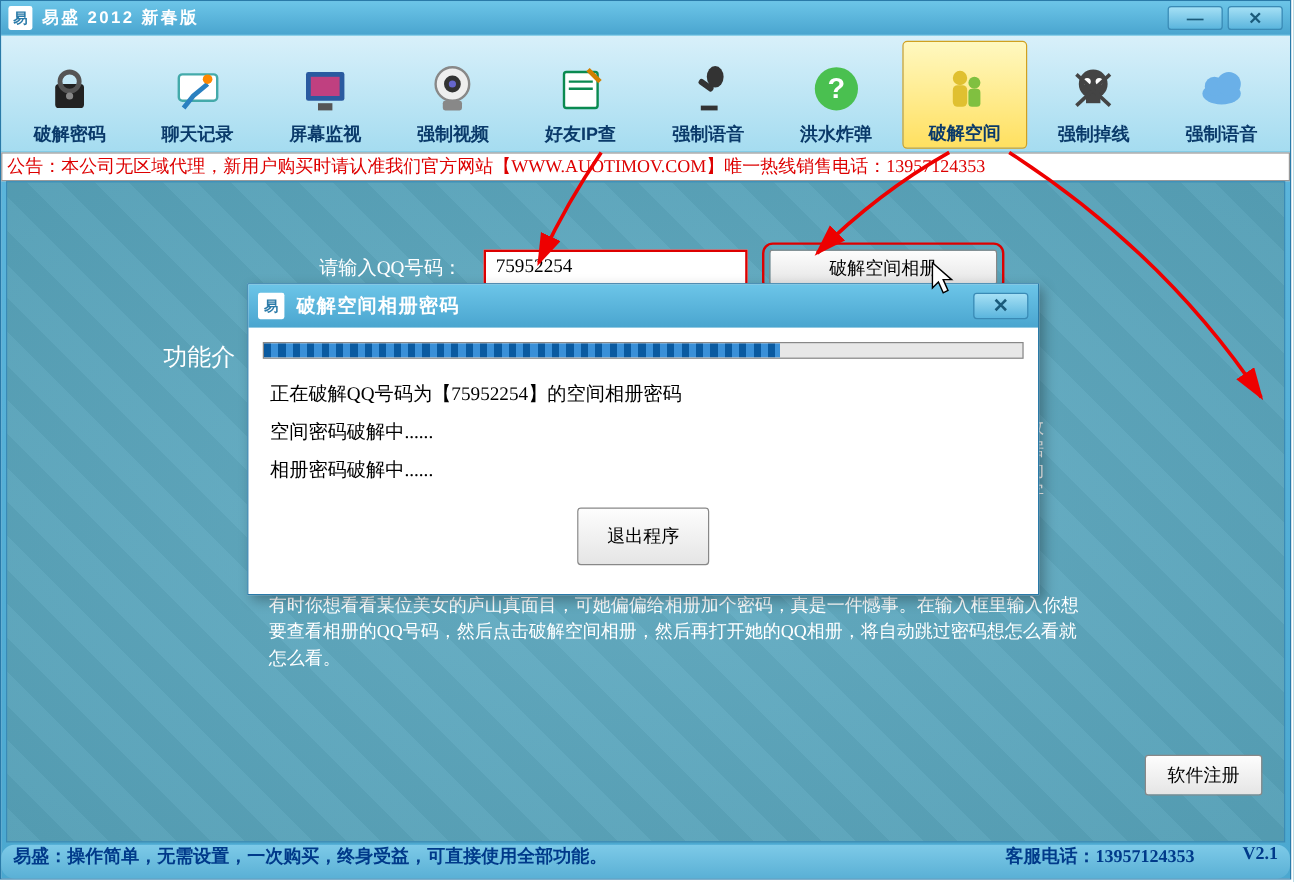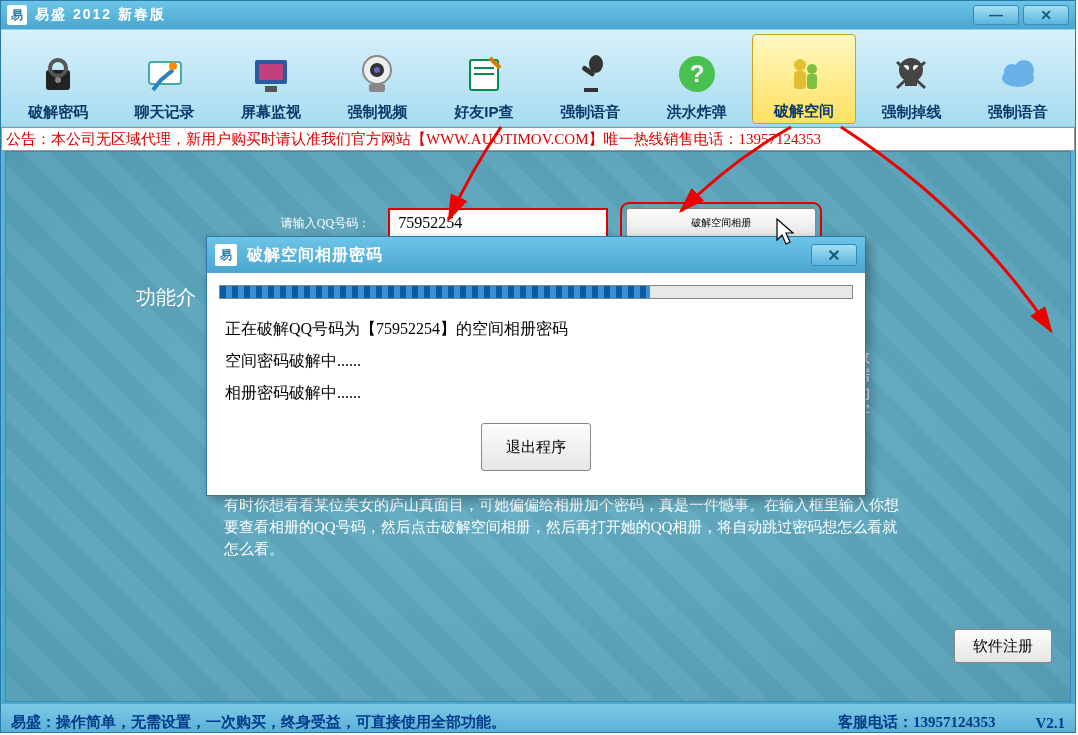--- a/index.html
+++ b/index.html
@@ -118,40 +118,40 @@
     .input-row {
       position: absolute;
       top: 56px; left: 0; right: 0;
       display: flex;
       align-items: center;
       gap: 18px;
       justify-content: center;
     }
     .input-label {
       color: #fff;
-      font-size: 12px;
+      font-size: 16px;
       font-family: SimSun, serif;
       margin-left: 21px;
     }
     .qq-input {
       width: 220px; height: 30px;
       border: 2px solid #d00;
       background: #fff;
       padding: 1px 8px;
       font-size: 16px;
       font-family: SimSun, serif;
     }
     .crack-btn {
       width: 190px; height: 30px;
       background: linear-gradient(to bottom, #fdfdfd, #e5e5e5);
       border: 1px solid #888;
       border-radius: 3px;
       outline: 2px solid #d00;
       outline-offset: 4px;
-      font-size: 10px;
+      font-size: 15px;
       font-family: SimSun, serif;
       cursor: pointer;
     }
     .func-label {
       position: absolute;
       top: 132px;
       left: 130px;
       color: #fff;
       font-size: 20px;
       font-family: SimSun, serif;
@@ -190,23 +190,24 @@
     }
     .statusbar {
       position: absolute;
       bottom: 0; left: 0; right: 0;
       height: 28px;
       background: linear-gradient(to bottom, #7dcae8, #5ab0d5);
       color: #003a8a;
       font-weight: bold;
       font-size: 15px;
       display: flex;
-      align-items: flex-end;
+      align-items: flex-start;
       padding: 0 10px;
       font-family: SimSun, serif;
+      border-radius: 11px;
     }
     .statusbar .spacer { flex: 1; }
     .statusbar .phone { margin-right: 40px; }
     
     .dialog {
       position: absolute;
       top: 235px; left: 205px;
       width: 660px; height: 260px;
       background: #fff;
       border: 1px solid #2a7aa8;

